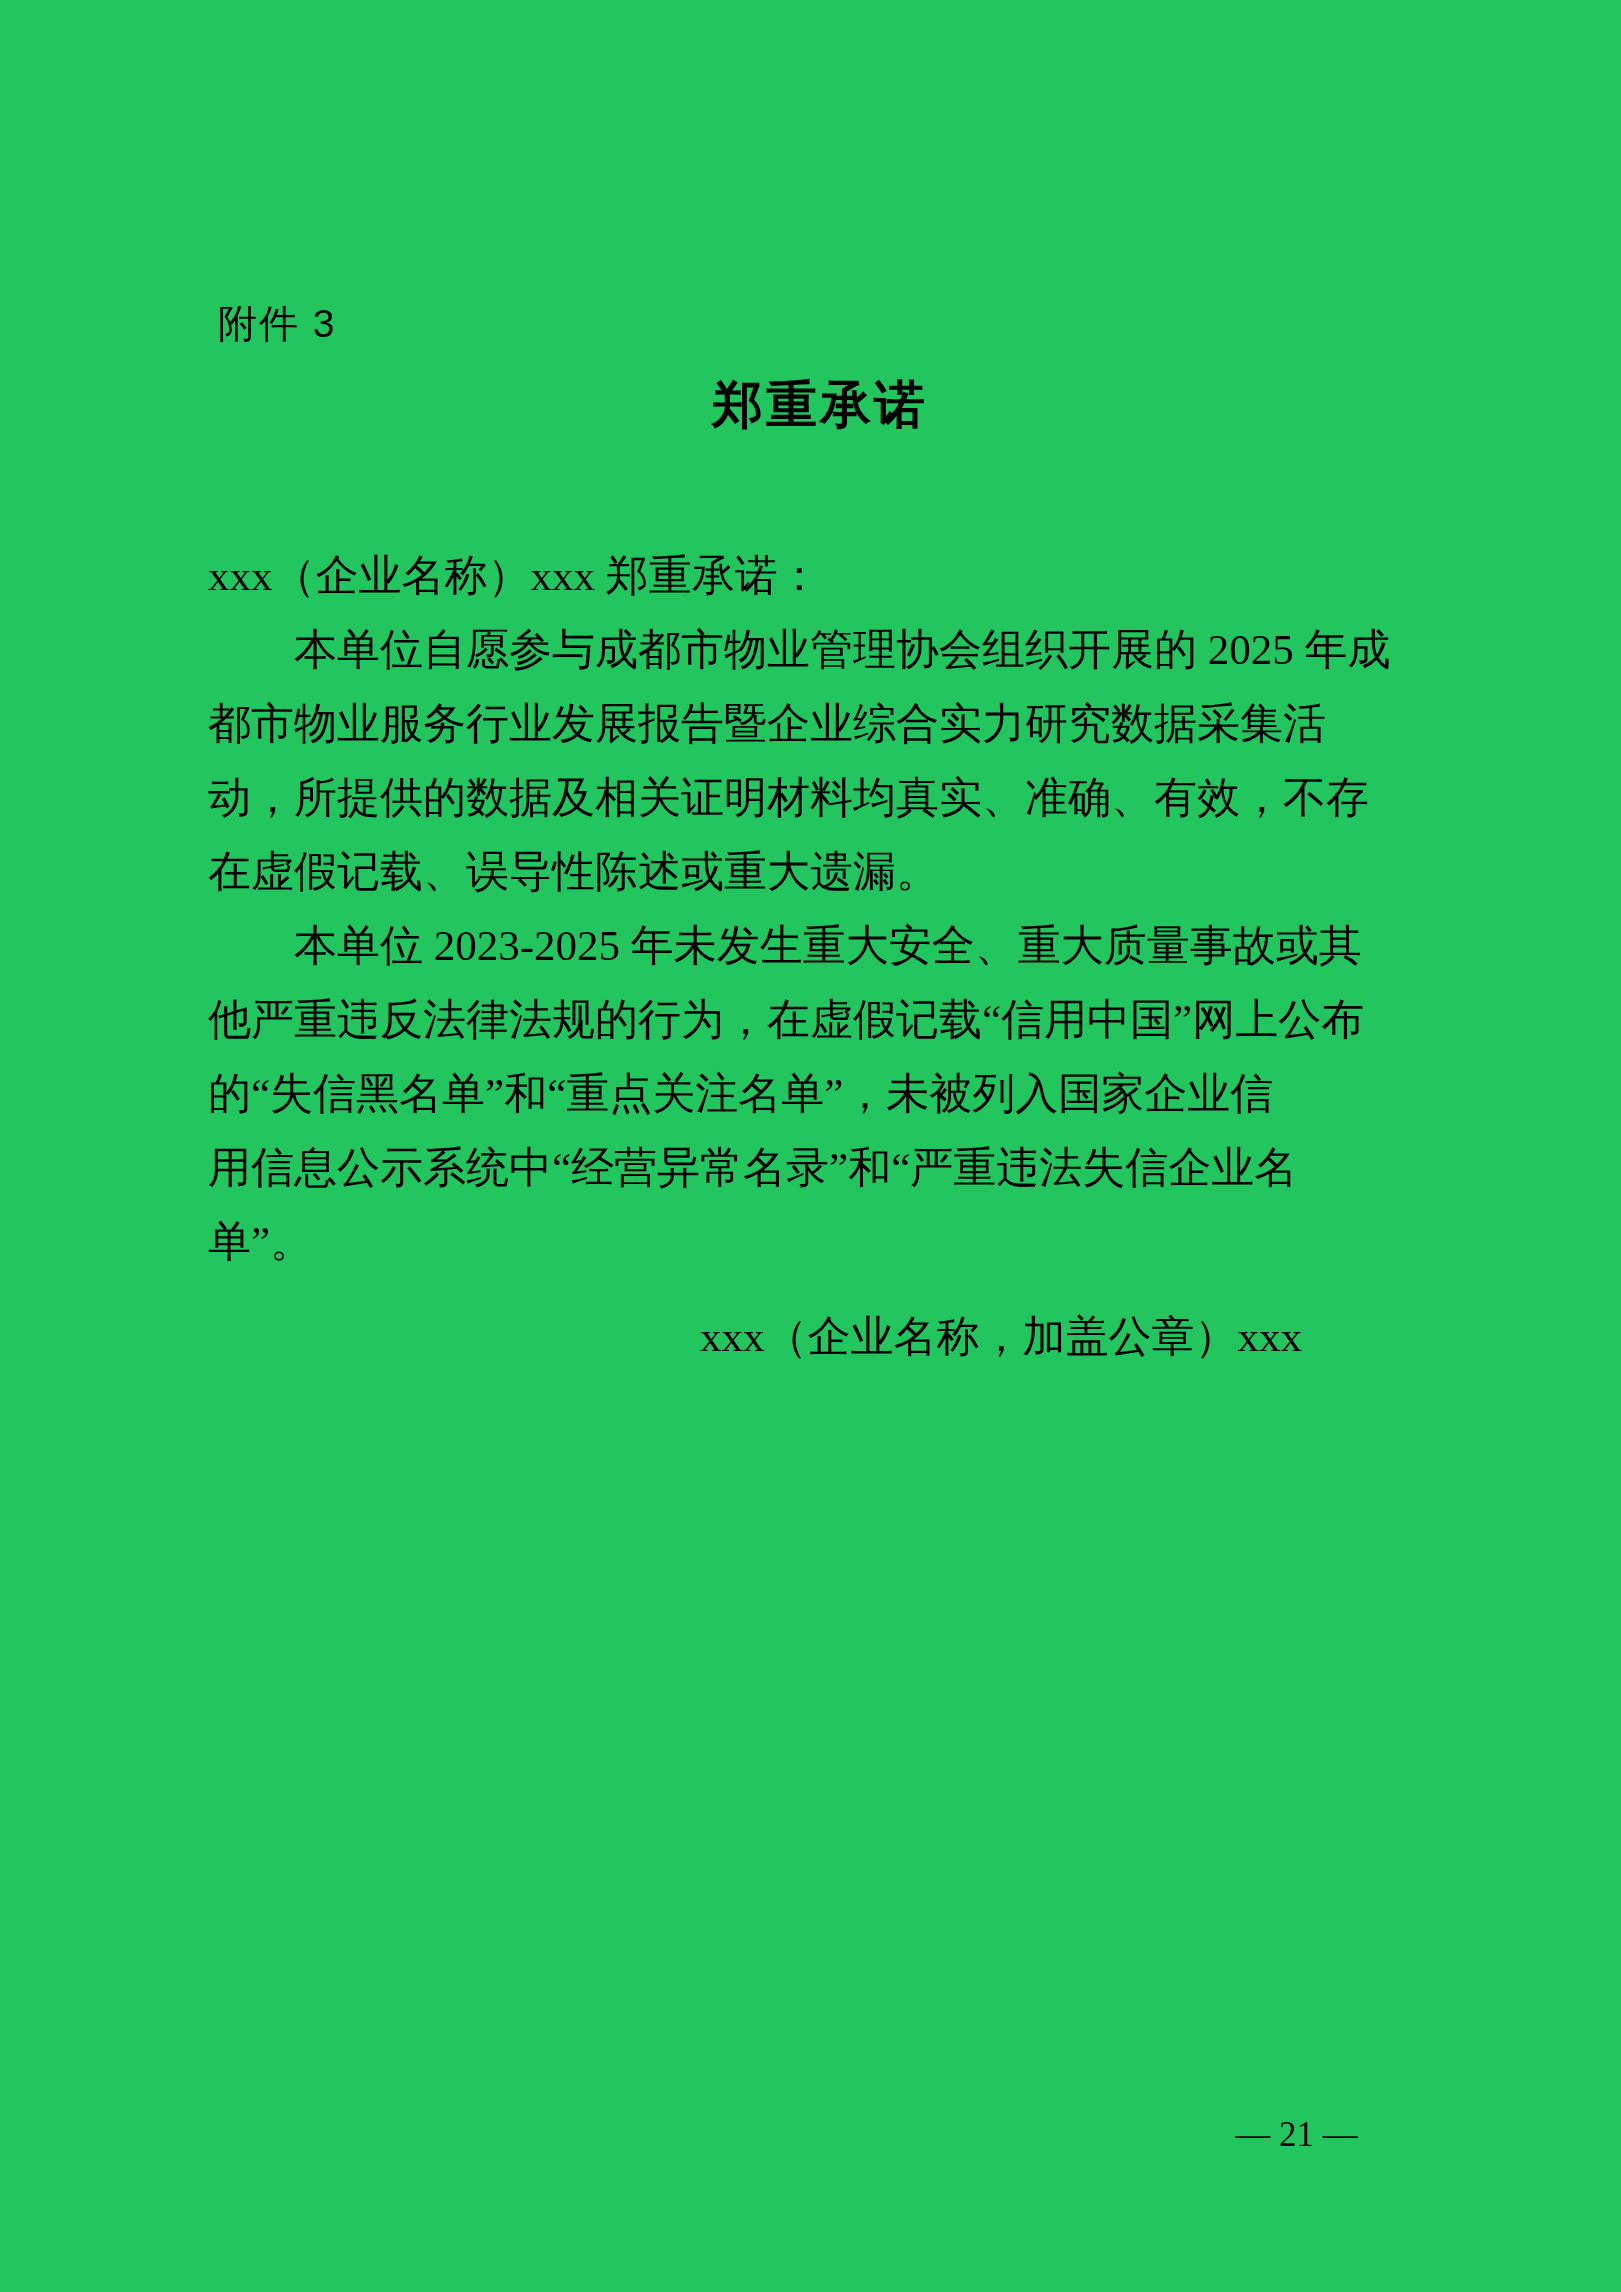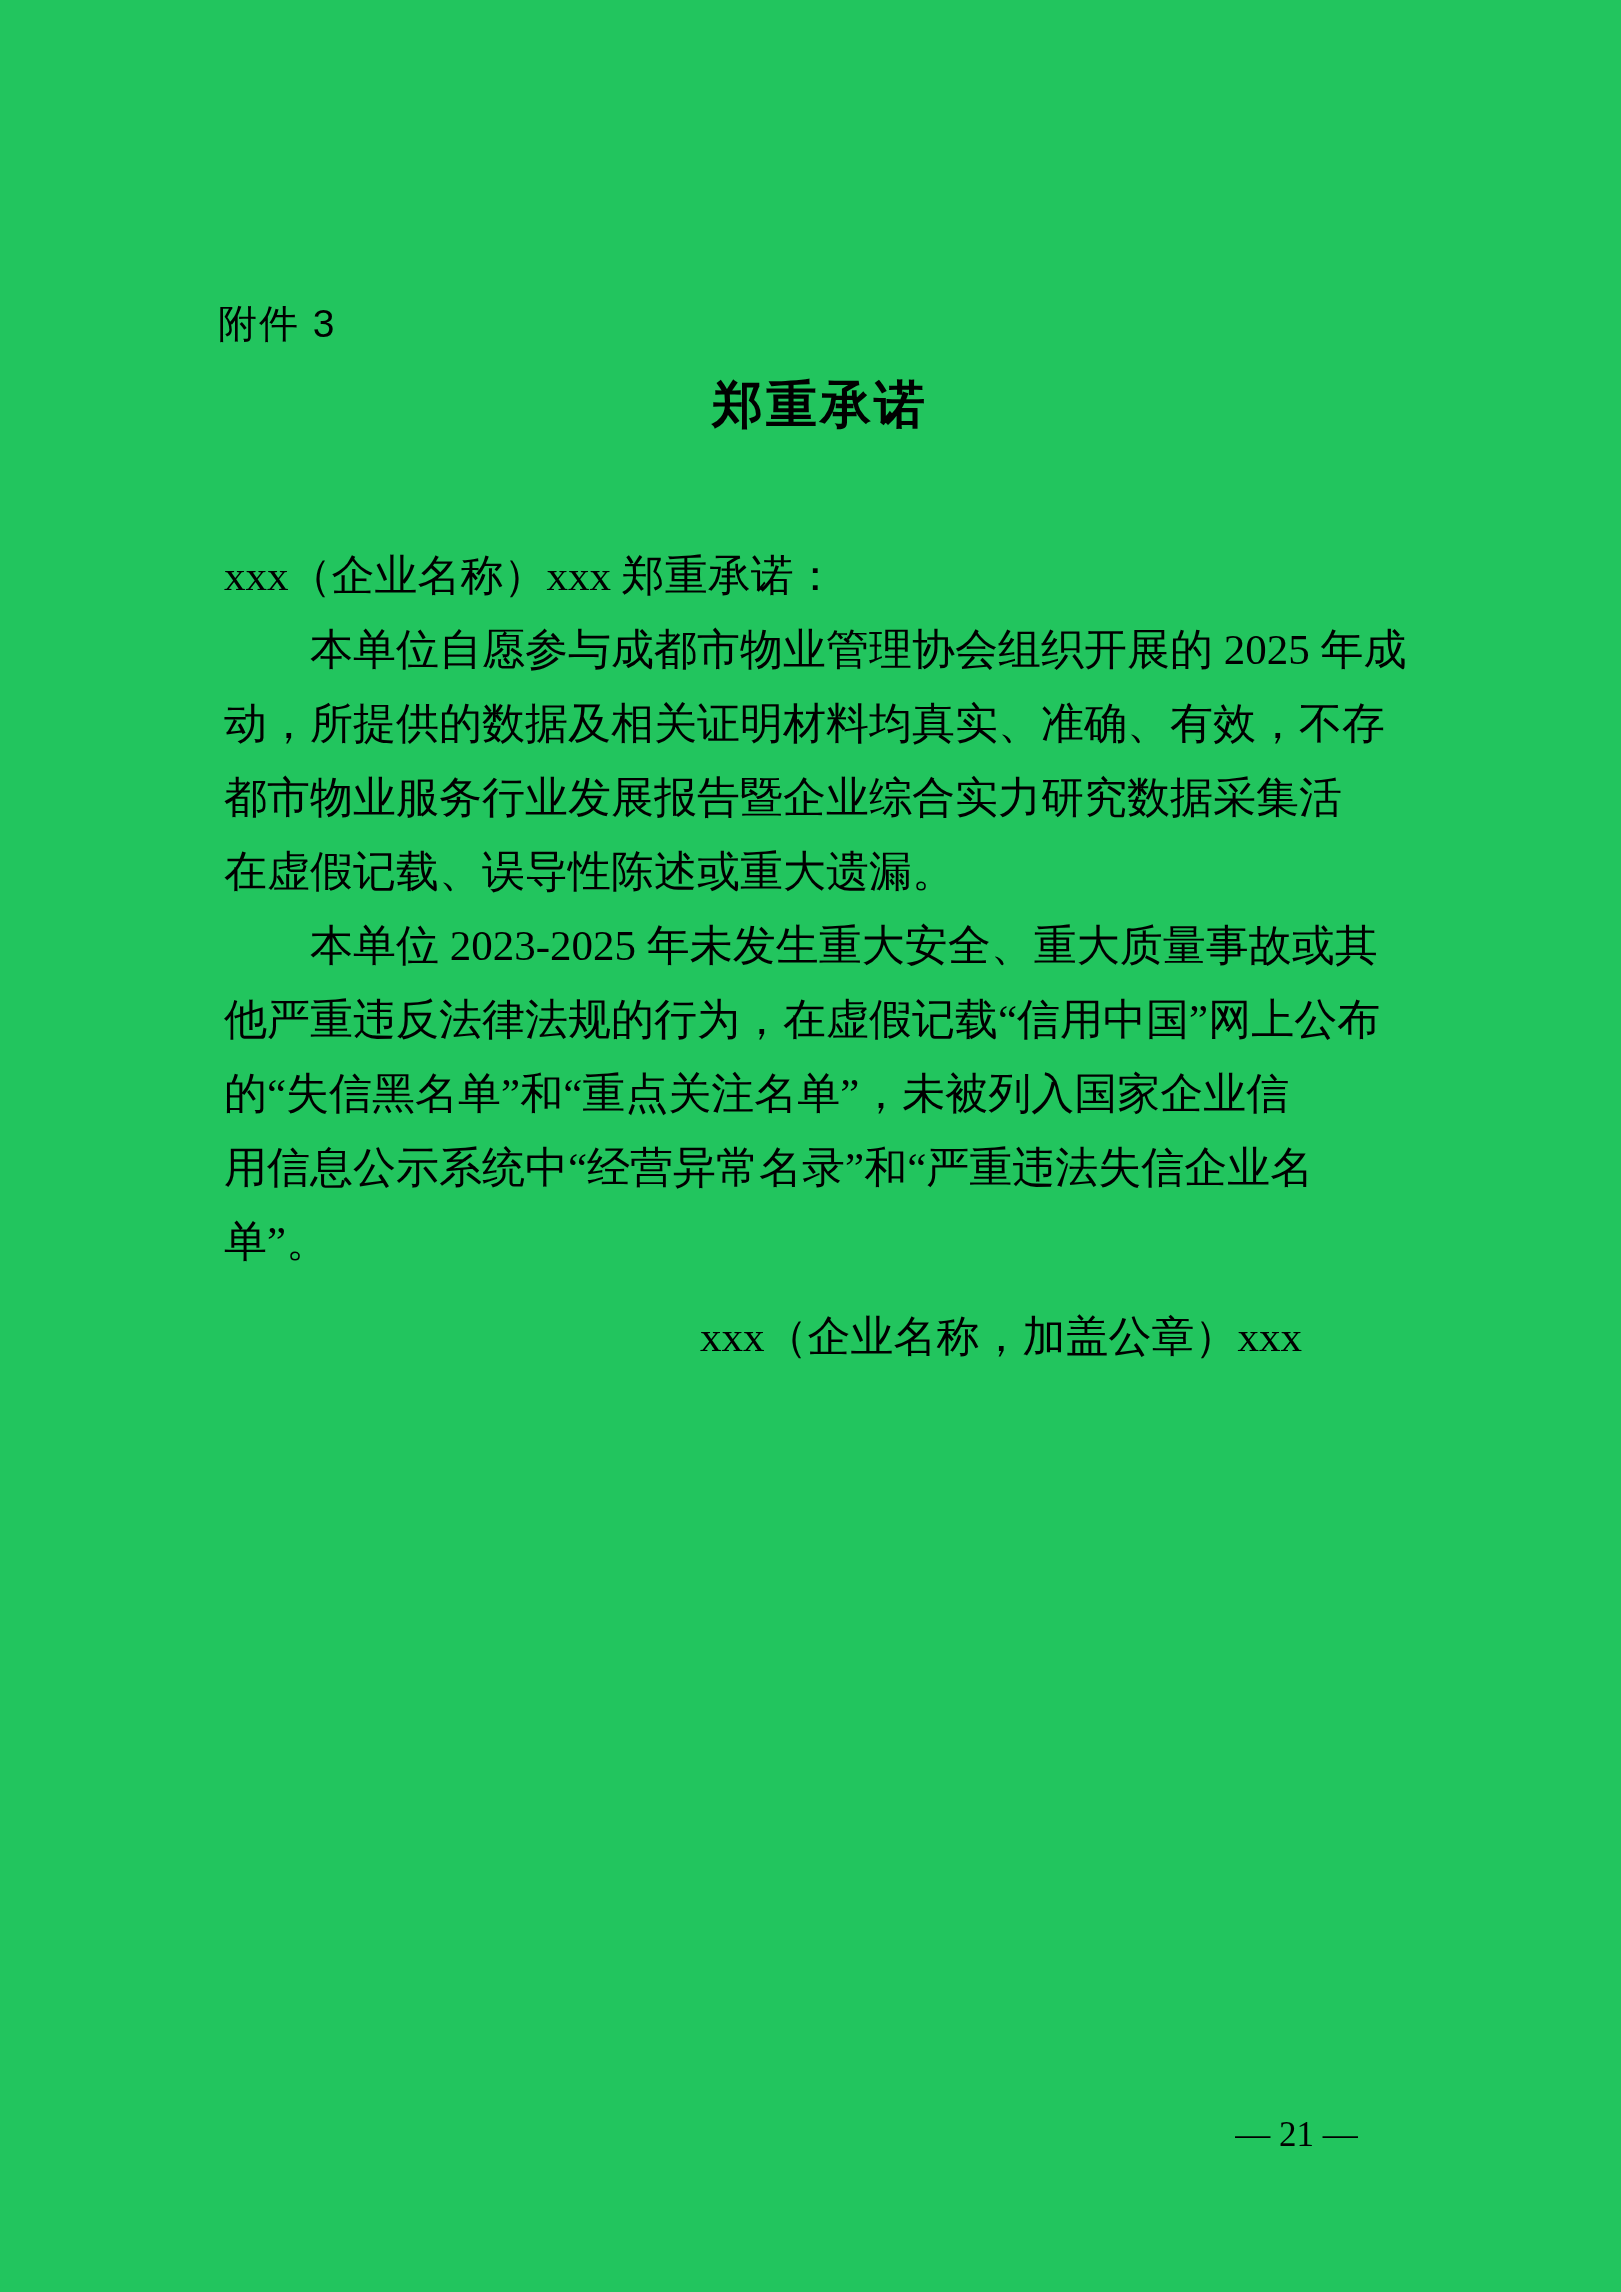--- a/index.html
+++ b/index.html
@@ -34,21 +34,21 @@
     width: 1208px;
     text-align: center;
     font-size: 51px;
     font-weight: bold;
     line-height: 59px;
     letter-spacing: 2.9px;
     white-space: pre;
   }
   #body-block {
     position: absolute;
-    left: 224px;
+    left: 208px;
     top: 539px;
     width: 1213px;
     font-size: 43px;
   }
   .body-line {
     height: 74px;
     line-height: 74px;
     white-space: pre;
     text-align: left;
   }
@@ -85,22 +85,22 @@
 <div id="page">
 
   <div id="attachment-label">附件 3</div>
 
   <div id="doc-title">郑重承诺</div>
 
   <div id="body-block">
     <div class="body-line">xxx（企业名称）xxx 郑重承诺：</div>
 
     <div class="body-line indent">本单位自愿参与成都市物业管理协会组织开展的 2025 年成</div>
+    <div class="body-line">都市物业服务行业发展报告暨企业综合实力研究数据采集活</div>
     <div class="body-line">动，所提供的数据及相关证明材料均真实、准确、有效，不存</div>
-    <div class="body-line">都市物业服务行业发展报告暨企业综合实力研究数据采集活</div>
     <div class="body-line">在虚假记载、误导性陈述或重大遗漏。</div>
 
     <div class="body-line indent">本单位 2023-2025 年未发生重大安全、重大质量事故或其</div>
     <div class="body-line">他严重违反法律法规的行为，在虚假记载“信用中国”网上公布</div>
     <div class="body-line">的“失信黑名单”和“重点关注名单”，未被列入国家企业信</div>
     <div class="body-line">用信息公示系统中“经营异常名录”和“严重违法失信企业名</div>
     <div class="body-line">单”。</div>
   </div>
 
   <div id="signature-block">

